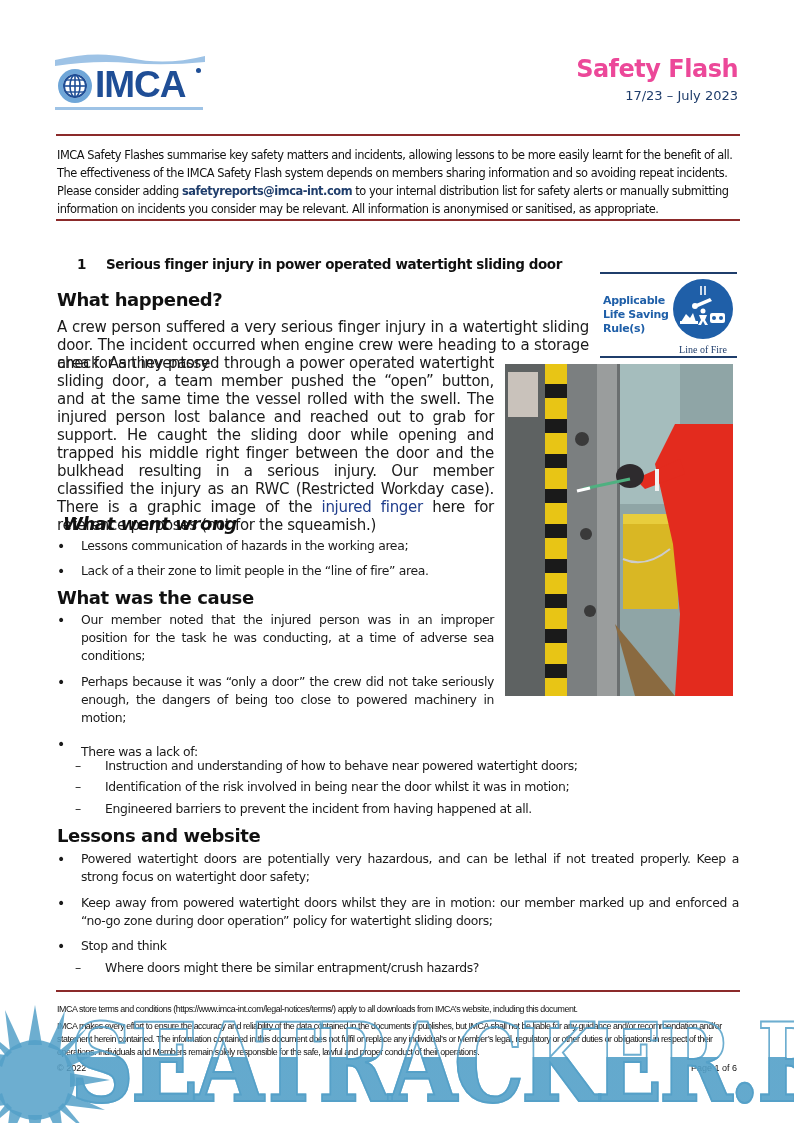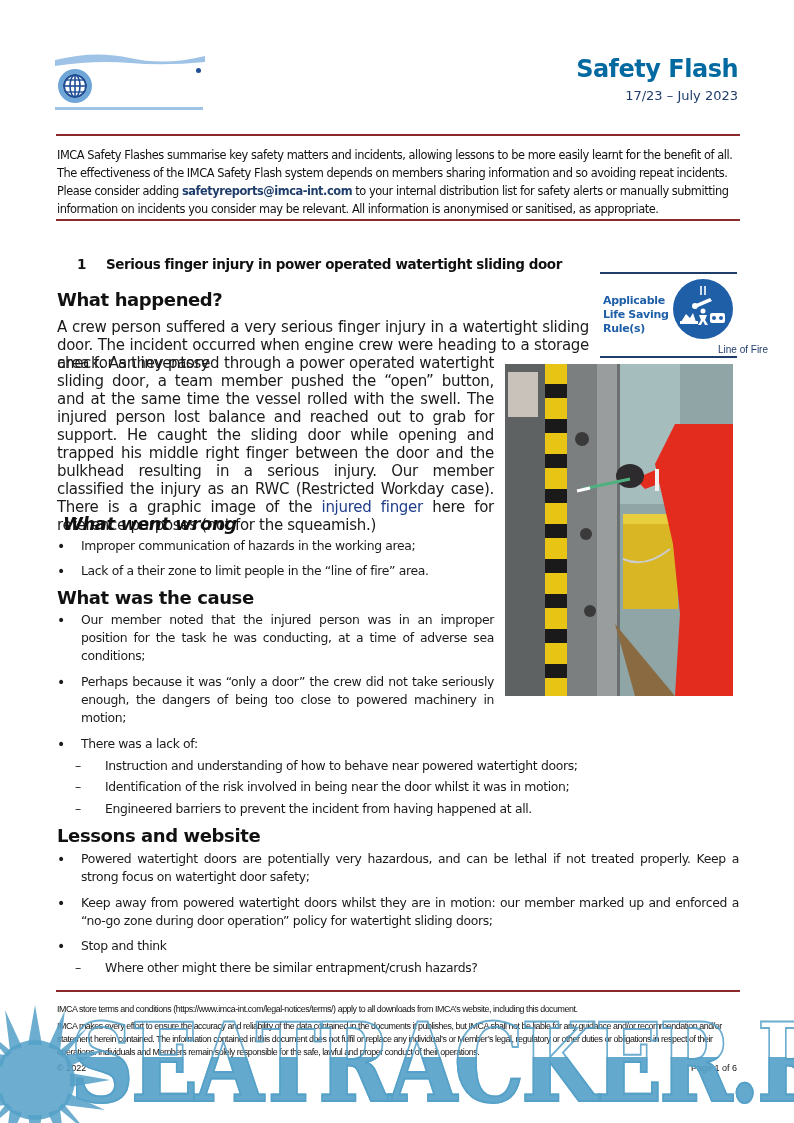--- a/index.html
+++ b/index.html
@@ -14,21 +14,21 @@
   .logo-wave { position: absolute; left: 0; top: 0; width: 150px; height: 18px; }
   .logo-globe { position: absolute; left: 2px; top: 16px; width: 36px; height: 36px; }
   .logo-text {
     position: absolute; left: 40px; top: 12px; font-family: "Liberation Sans", sans-serif;
     font-weight: bold; font-size: 37px; color: #1f4e96; letter-spacing: -1px;
   }
   .logo-reg { position: absolute; left: 141px; top: 16px; width: 5px; height: 5px; border-radius: 50%; background: #1f4e96; }
   .logo-underline { position: absolute; left: 0; top: 55px; width: 148px; height: 3px; background: #9ec3e6; }
 
   .title {
-    right: 56px; top: 55px; font-size: 24px; font-weight: bold; color: #0369a1;
+    right: 56px; top: 55px; font-size: 24px; font-weight: bold; color: #ec4899;
     font-family: "DejaVu Sans", sans-serif; letter-spacing: -0.5px;
   }
   .issue { right: 56px; top: 88px; font-size: 13px; color: #1f3d6b; font-family: "DejaVu Sans", sans-serif; }
 
   .rule { left: 56px; width: 684px; height: 2px; background: #8b2a2a; }
 
   .intro {
     left: 57px; top: 146px; width: 684px; font-size: 11.4px; line-height: 18px;
     color: #111; font-family: "DejaVu Sans", sans-serif; letter-spacing: -0.45px;
   }
@@ -61,21 +61,21 @@
   .lsr { left: 600px; top: 272px; width: 137px; height: 84px; }
   .lsr-top { position: absolute; left: 0; top: 0; width: 137px; height: 2px; background: #1f3d6b; }
   .lsr-bot { position: absolute; left: 0; top: 84px; width: 137px; height: 2px; background: #1f3d6b; }
   .lsr-label {
     position: absolute; left: 3px; top: 22px; width: 66px; font-size: 11px; line-height: 14px;
     font-weight: bold; color: #1f5fa8; font-family: "DejaVu Sans", sans-serif; letter-spacing: -0.3px;
   }
   .lsr-icon { position: absolute; left: 72px; top: 6px; width: 62px; height: 62px; }
   .lsr-caption {
     position: absolute; left: 72px; top: 72px; width: 62px; text-align: center;
-    font-size: 10px; color: #1f3d6b; font-family: Liberation Sans, sans-serif; margin-left: 40px;
+    font-size: 10px; color: #1f3d6b; font-family: Liberation Serif, serif;
   }
 
   .photo { left: 505px; top: 364px; width: 228px; height: 332px; overflow: hidden; background: #7a7f80; }
 
   .footer-rule { left: 56px; top: 990px; width: 684px; height: 2px; background: #8b2a2a; }
   .foot {
     left: 57px; width: 684px; font-size: 8.9px; line-height: 13px; color: #111;
     font-family: "Liberation Sans", sans-serif; letter-spacing: -0.45px;
   }
   .copyright { left: 57px; top: 1063px; font-size: 9px; color: #111; }
@@ -101,20 +101,21 @@
   <svg class="logo-globe" viewBox="0 0 36 36">
     <circle cx="18" cy="18" r="17" fill="#6fa6d8"></circle>
     <circle cx="18" cy="18" r="12" fill="#ffffff"></circle>
     <circle cx="18" cy="18" r="11" fill="none" stroke="#1f4e96" stroke-width="2"></circle>
     <ellipse cx="18" cy="18" rx="5" ry="11" fill="none" stroke="#1f4e96" stroke-width="1.6"></ellipse>
     <line x1="7" y1="18" x2="29" y2="18" stroke="#1f4e96" stroke-width="1.6"></line>
     <line x1="9" y1="12" x2="27" y2="12" stroke="#1f4e96" stroke-width="1.4"></line>
     <line x1="9" y1="24" x2="27" y2="24" stroke="#1f4e96" stroke-width="1.4"></line>
     <line x1="18" y1="7" x2="18" y2="29" stroke="#1f4e96" stroke-width="1.6"></line>
   </svg>
+  <span class="logo-text">IMCA</span>
   <span class="logo-reg"></span>
   <div class="logo-underline"></div>
 </div>
 
 <div class="abs title">Safety Flash</div>
 <div class="abs issue">17/23 – July 2023</div>
 
 <div class="abs rule" style="top:134px;"></div>
 
 <div class="abs intro">
@@ -188,41 +189,41 @@
     <ellipse cx="125" cy="112" rx="14" ry="12" fill="#2e2b2e"></ellipse>
     <line x1="78" y1="125" x2="125" y2="115" stroke="#4fb080" stroke-width="3"></line>
     <line x1="72" y1="127" x2="85" y2="124" stroke="#ffffff" stroke-width="3"></line>
   </svg>
 </div>
 
 <div class="abs h2" style="left:63px; top:513px;font-style:italic;">What went wrong</div>
 <div class="bul">
   <div class="bul-item" style="top:537px;">
     <span class="dot">•</span>
-    <span class="txt" style="white-space:nowrap;">Improper communication of hazards in the working area;</span>
+    <span class="txt" style="white-space:nowrap;">Lessons communication of hazards in the working area;</span>
   </div>
   <div class="bul-item" style="top:562px;">
     <span class="dot">•</span>
     <span class="txt" style="white-space:nowrap;">Lack of a their zone to limit people in the “line of fire” area.</span>
   </div>
 </div>
 
 <div class="abs h2" style="left:57px; top:587px;">What was the cause</div>
 <div class="bul">
   <div class="bul-item" style="top:611px;">
     <span class="dot">•</span>
     <span class="txt" style="width:413px;">Our member noted that the injured person was in an improper position for the task he was conducting, at a time of adverse sea conditions;</span>
   </div>
   <div class="bul-item" style="top:673px;">
     <span class="dot">•</span>
     <span class="txt" style="width:413px;">Perhaps because it was “only a door” the crew did not take seriously enough, the dangers of being too close to powered machinery in motion;</span>
   </div>
   <div class="bul-item" style="top:735px;">
     <span class="dot">•</span>
-    <span class="txt" style="white-space:nowrap;">There was a lack of:</span>
+    <span class="txt" style="white-space:nowrap;margin-top:8px;">There was a lack of:</span>
   </div>
   <div class="sub-item" style="top:757px;">
     <span class="dash">–</span>
     <span class="txt">Instruction and understanding of how to behave near powered watertight doors;</span>
   </div>
   <div class="sub-item" style="top:778px;">
     <span class="dash">–</span>
     <span class="txt">Identification of the risk involved in being near the door whilst it was in motion;</span>
   </div>
   <div class="sub-item" style="top:800px;">
@@ -240,21 +241,21 @@
   <div class="bul-item" style="top:894px;">
     <span class="dot">•</span>
     <span class="txt" style="width:658px;">Keep away from powered watertight doors whilst they are in motion: our member marked up and enforced a “no-go zone during door operation” policy for watertight sliding doors;</span>
   </div>
   <div class="bul-item" style="top:937px;">
     <span class="dot">•</span>
     <span class="txt" style="white-space:nowrap;">Stop and think</span>
   </div>
   <div class="sub-item" style="top:959px;">
     <span class="dash">–</span>
-    <span class="txt">Where other might there be similar entrapment/crush hazards?</span>
+    <span class="txt">Where doors might there be similar entrapment/crush hazards?</span>
   </div>
 </div>
 
 <div class="abs footer-rule"></div>
 <div class="abs foot" style="top:1003px;">IMCA store terms and conditions (https://www.imca-int.com/legal-notices/terms/) apply to all downloads from IMCA’s website, including this document.</div>
 <div class="abs foot" style="top:1020px;">IMCA makes every effort to ensure the accuracy and reliability of the data contained in the documents it publishes, but IMCA shall not be liable for any guidance and/or recommendation and/or statement herein contained. The information contained in this document does not fulfil or replace any individual’s or Member’s legal, regulatory or other duties or obligations in respect of their operations. Individuals and Members remain solely responsible for the safe, lawful and proper conduct of their operations.</div>
 <div class="abs copyright">© 2022</div>
 <div class="abs pageno">Page 1 of 6</div>
 
 <svg class="abs wm-star" viewBox="0 0 150 150">

